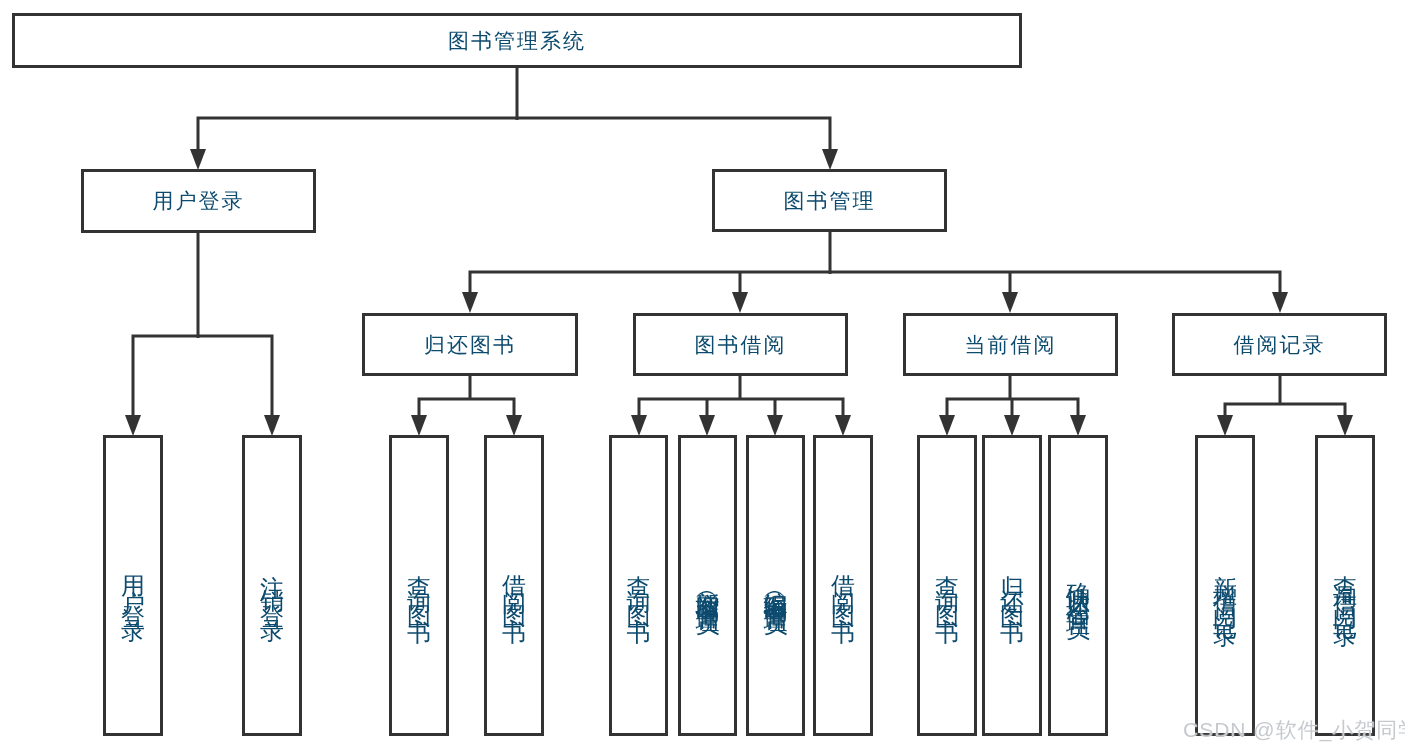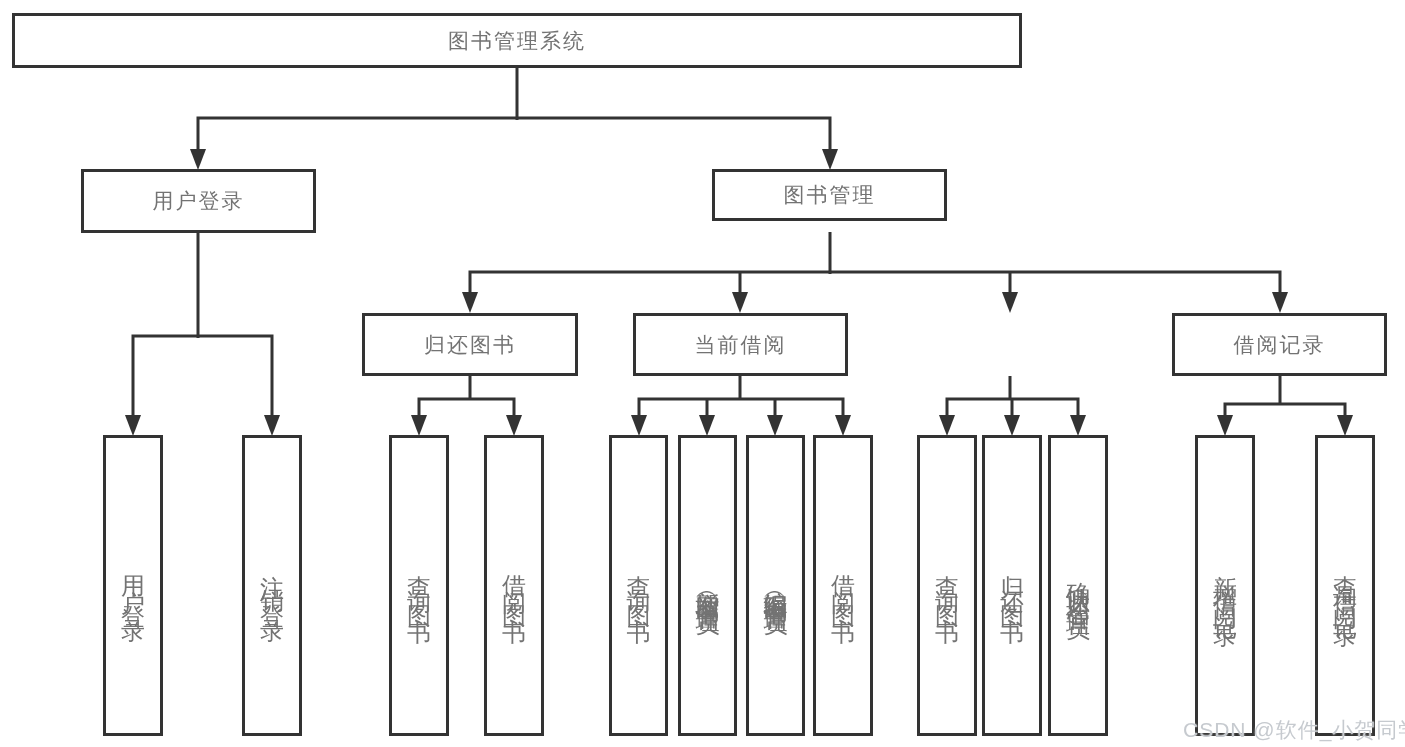--- a/index.html
+++ b/index.html
@@ -24,21 +24,21 @@
     pointer-events: none;
   }
   .box {
     position: absolute;
     box-sizing: border-box;
     border: 3px solid #333333;
     background: #ffffff;
     display: flex;
     align-items: center;
     justify-content: center;
-    color: #737373;
+    color: #0c4a6e;
   }
   .hbox .label {
     font-size: 21px;
     letter-spacing: 2px;
     white-space: nowrap;
   }
   .vbox .label {
     writing-mode: vertical-rl;
     text-orientation: mixed;
     font-size: 24px;
@@ -105,28 +105,31 @@
     </g>
   </svg>
 
   <div class="box hbox" style="left:12px; top:13px; width:1010px; height:55px;">
     <span class="label">图书管理系统</span>
   </div>
 
   <div class="box hbox" style="left:81px; top:169px; width:235px; height:64px;">
     <span class="label">用户登录</span>
   </div>
-  <div class="box hbox" style="left:712px; top:169px; width:235px; height:52px;">
+  <div class="box hbox" style="left:712px; top:169px; width:235px; height:63px;">
     <span class="label">图书管理</span>
   </div>
 
   <div class="box hbox" style="left:362px; top:313px; width:216px; height:63px;">
     <span class="label">归还图书</span>
   </div>
   <div class="box hbox" style="left:633px; top:313px; width:215px; height:63px;">
+    <span class="label">图书借阅</span>
+  </div>
+  <div class="box hbox" style="left:903px; top:313px; width:215px; height:63px;">
     <span class="label">当前借阅</span>
   </div>
   <div class="box hbox" style="left:1172px; top:313px; width:215px; height:63px;">
     <span class="label">借阅记录</span>
   </div>
 
   <div class="box vbox" style="left:103px; top:435px; width:60px; height:301px;">
     <span class="label ls15">用户登录</span>
   </div>
   <div class="box vbox" style="left:242px; top:435px; width:60px; height:301px;">

